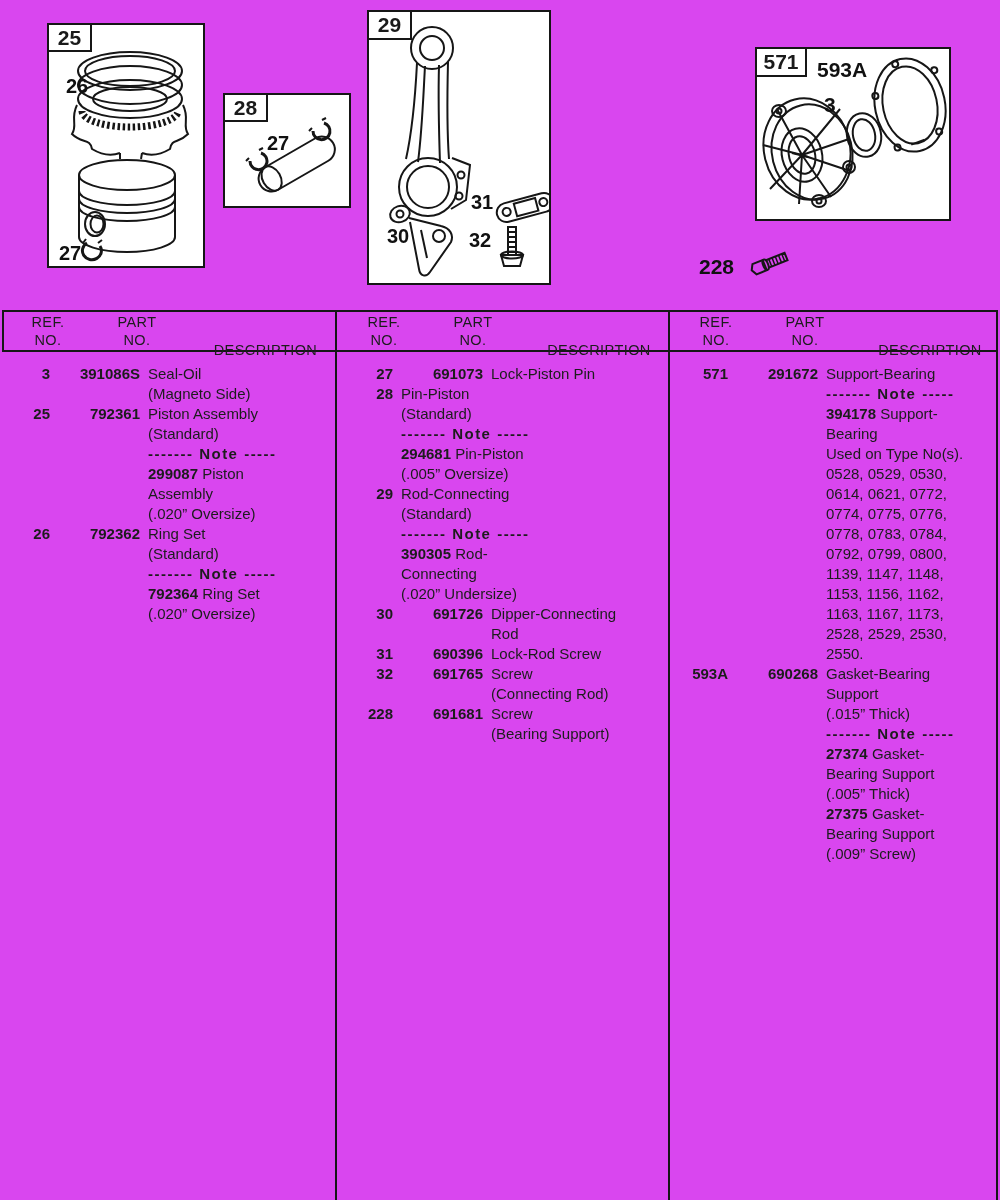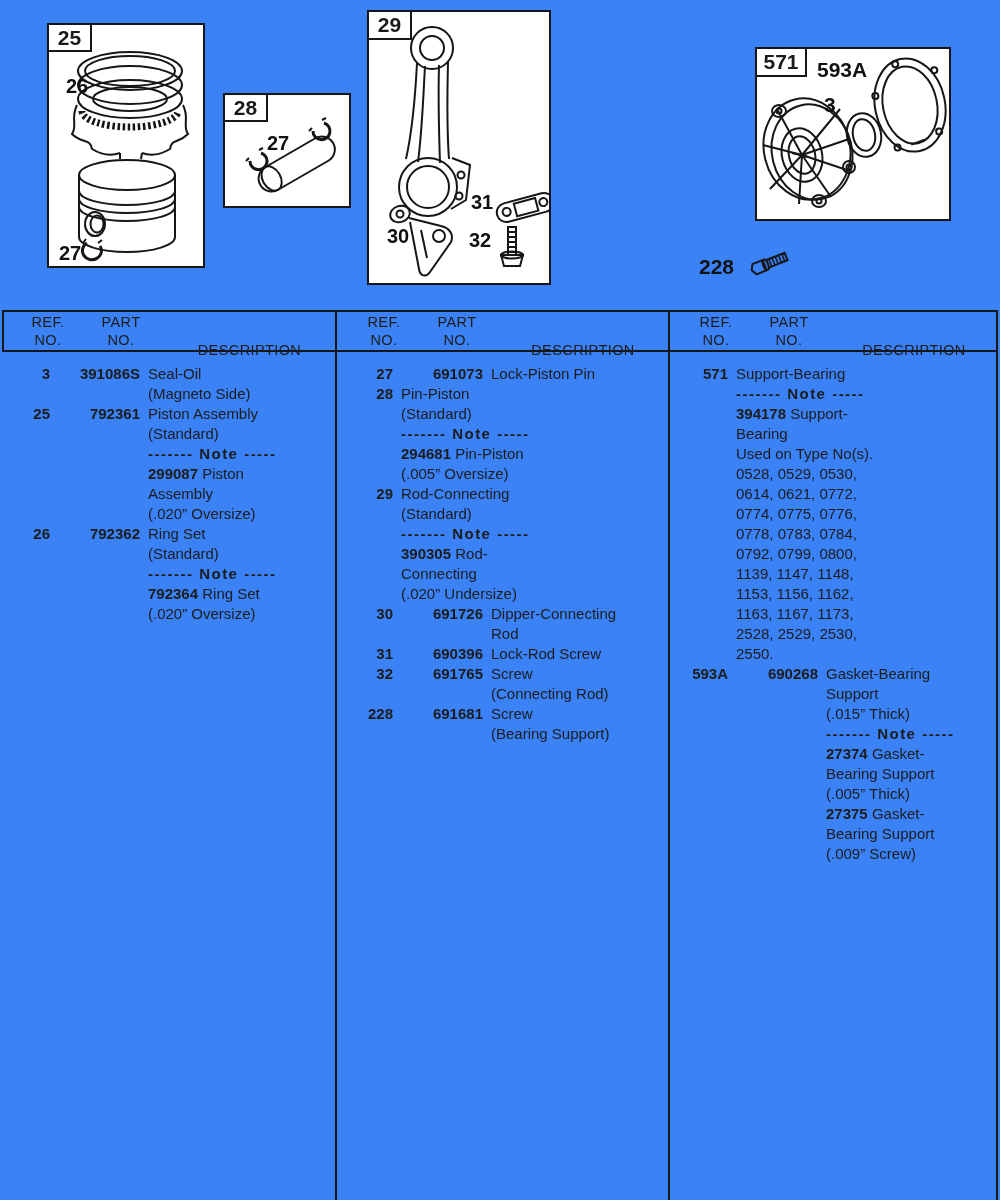--- a/index.html
+++ b/index.html
@@ -1,37 +1,37 @@
 <!DOCTYPE html>
 <html><head>
 <meta charset="utf-8">
 <style>
   * { margin:0; padding:0; box-sizing:border-box; }
   body { background:#e8e8e8; font-family:"Liberation Sans", sans-serif; }
   .page {
     position:relative; width:1000px; height:1200px; margin:0 auto;
-    background:#3b82f6; color:#1a1a1a; overflow:hidden;
+    background:#d946ef; color:#1a1a1a; overflow:hidden;
   }
   
   .figbox { position:absolute; border:2px solid #161616; background:#fff; }
   .corner-label {
     position:absolute; left:-2px; top:-2px; border:2px solid #161616; background:#fff;
     font-weight:700; font-size:21px; display:flex; align-items:center; justify-content:center;
   }
   .callout {
     position:absolute; font-weight:700; font-size:20px; color:#111; white-space:nowrap;
   }
   .loose-callout { position:absolute; font-weight:700; font-size:21px; color:#111; }
   svg { display:block; }
   
   .rule { position:absolute; background:#161616; }
   
   .thead {
     position:absolute; top:313px; height:56px; display:grid;
-    grid-template-columns:48px 82px 1fr; column-gap:8px;
+    grid-template-columns:48px 82px 1fr; column-gap:24px;
     font-size:14.5px; line-height:18px; letter-spacing:.4px; color:#1c1c1c;
   }
   .thead .hcell { text-align:center; }
   .thead .hdesc { display:flex; align-items:flex-end; justify-content:center; padding-bottom:10px; }
   
   .tcol { position:absolute; top:364px; font-size:15px; line-height:20px; color:#1c1c1c; }
   .entry { display:grid; grid-template-columns:48px 82px 1fr; column-gap:8px; }
   .entry .ref, .entry .part { text-align:right; font-weight:700; }
   .entry .desc .line { min-height:20px; white-space:nowrap; }
   .b { font-weight:700; }
@@ -320,20 +320,21 @@
         <div class="cell part">691681</div>
         <div class="cell desc">
           <div class="line"><span>Screw</span></div>
           <div class="line"><span>(Bearing Support)</span></div>
         </div>
       </div>
     </div>
   <div class="tcol" style="left:680px; width:314px;">
       <div class="entry">
         <div class="cell ref">571</div>
+        <div class="cell part">291672</div>
         <div class="cell desc">
           <div class="line"><span>Support-Bearing</span></div>
           <div class="line"><span class="noteseg">------- Note -----</span></div>
           <div class="line"><span class="b">394178</span><span> Support-</span></div>
           <div class="line"><span>Bearing</span></div>
           <div class="line"><span>Used on Type No(s).</span></div>
           <div class="line"><span>0528, 0529, 0530,</span></div>
           <div class="line"><span>0614, 0621, 0772,</span></div>
           <div class="line"><span>0774, 0775, 0776,</span></div>
           <div class="line"><span>0778, 0783, 0784,</span></div>

